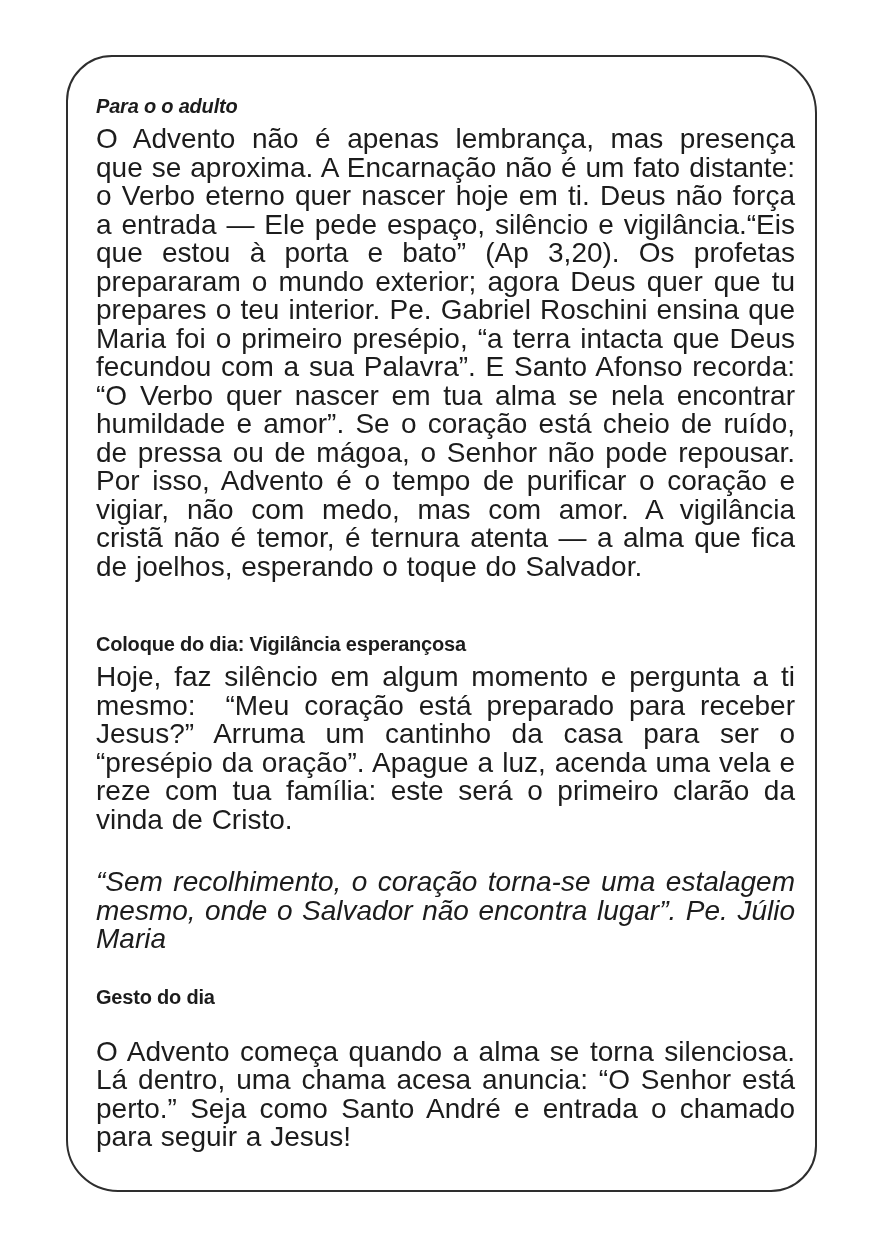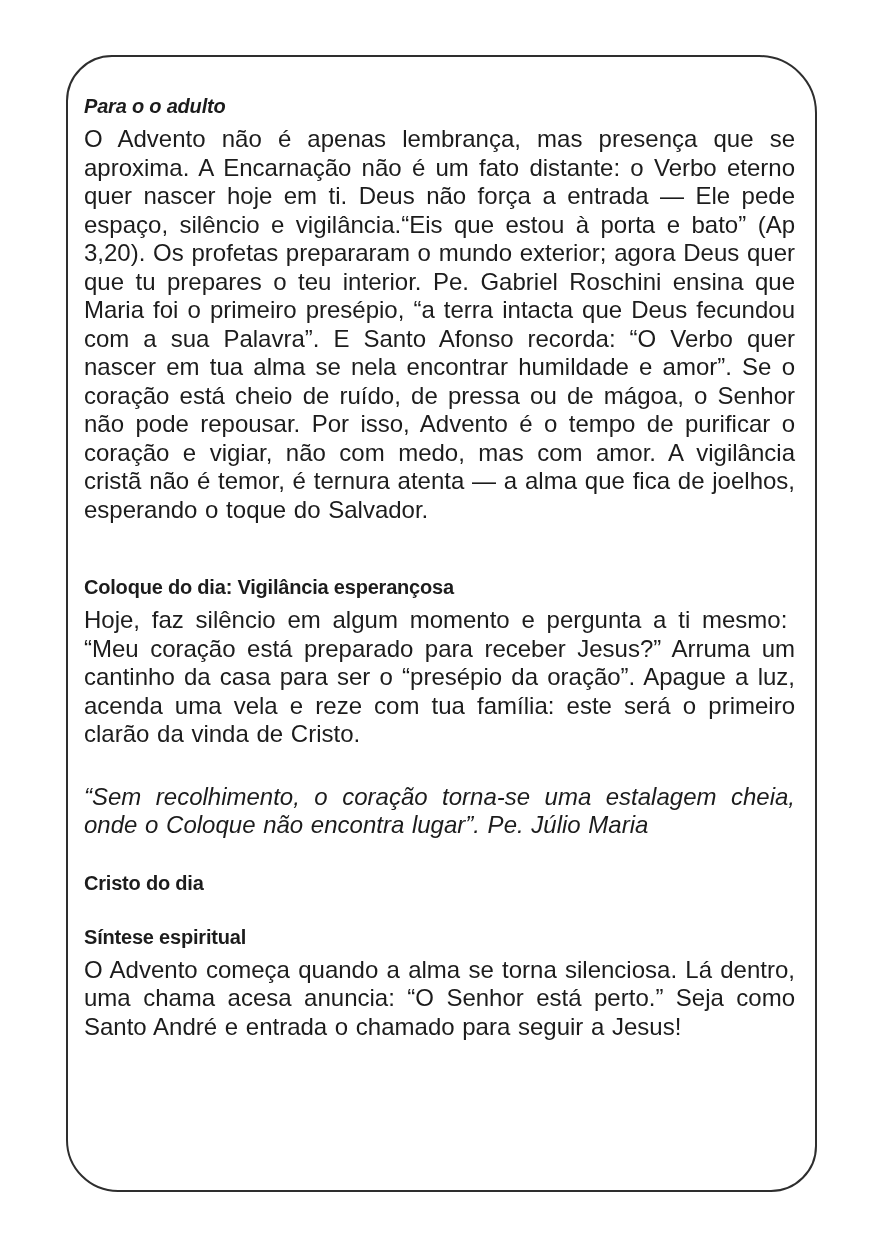--- a/index.html
+++ b/index.html
@@ -17,35 +17,35 @@
   }
   .card {
     position: absolute;
     left: 66px;
     top: 55px;
     width: 751px;
     height: 1137px;
     box-sizing: border-box;
     border: 2px solid #2e2e2e;
     border-radius: 46px 58px 46px 52px;
-    padding: 36px 20px 0 16px;
+    padding: 36px 20px 0 28px;
     background: #ffffff;
   }
   .heading {
     font-size: 20px;
     line-height: 26px;
     font-weight: bold;
     margin: 0 0 6px 0;
     letter-spacing: -0.2px;
   }
   .heading.italic {
     font-style: italic;
   }
   .body-text {
-    font-size: 24px;
+    font-size: 28px;
     line-height: 28.5px;
     margin: 0;
     text-align: justify;
     word-spacing: 1px;
   }
   .quote-text {
     font-style: italic;
   }
   .section-virtue    { margin-top: 50px; }
   .section-quote     { margin-top: 34px; }
@@ -61,25 +61,24 @@
     <h2 class="heading italic">Para o o adulto</h2>
     <p class="body-text">O Advento não é apenas lembrança, mas presença que se aproxima. A Encarnação não é um fato distante: o Verbo eterno quer nascer hoje em ti. Deus não força a entrada — Ele pede espaço, silêncio e vigilância.“Eis que estou à porta e bato” (Ap 3,20). Os profetas prepararam o mundo exterior; agora Deus quer que tu prepares o teu interior. Pe. Gabriel Roschini ensina que Maria foi o primeiro presépio, “a terra intacta que Deus fecundou com a sua Palavra”. E Santo Afonso recorda: “O Verbo quer nascer em tua alma se nela encontrar humildade e amor”. Se o coração está cheio de ruído, de pressa ou de mágoa, o Senhor não pode repousar. Por isso, Advento é o tempo de purificar o coração e vigiar, não com medo, mas com amor. A vigilância cristã não é temor, é ternura atenta — a alma que fica de joelhos, esperando o toque do Salvador.</p>
   </div>
 
   <div class="section section-virtue">
     <h2 class="heading">Coloque do dia: Vigilância esperançosa</h2>
     <p class="body-text">Hoje, faz silêncio em algum momento e pergunta a ti mesmo:&nbsp; “Meu coração está preparado para receber Jesus?” Arruma um cantinho da casa para ser o “presépio da oração”. Apague a luz, acenda uma vela e reze com tua família: este será o primeiro clarão da vinda de Cristo.</p>
   </div>
 
   <div class="section section-quote">
-    <p class="body-text quote-text">“Sem recolhimento, o coração torna-se uma estalagem cheia, onde o Coloque não encontra lugar”. Pe. Júlio Maria</p>
+    <p class="body-text quote-text">“Sem recolhimento, o coração torna-se uma estalagem mesmo, onde o Salvador não encontra lugar”. Pe. Júlio Maria</p>
   </div>
 
   <div class="section section-gesture">
-    <h2 class="heading">Cristo do dia</h2>
+    <h2 class="heading">Gesto do dia</h2>
   </div>
 
   <div class="section section-synthesis">
-    <h2 class="heading">Síntese espiritual</h2>
     <p class="body-text">O Advento começa quando a alma se torna silenciosa. Lá dentro, uma chama acesa anuncia: “O Senhor está perto.” Seja como Santo André e entrada o chamado para seguir a Jesus!</p>
   </div>
 
 </div>
 
 </body></html>

